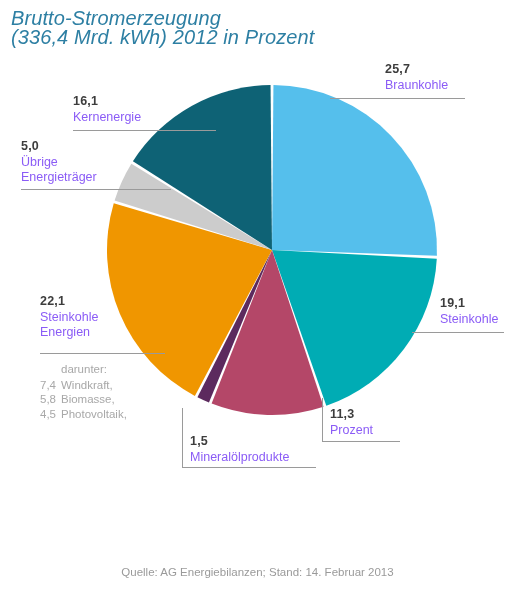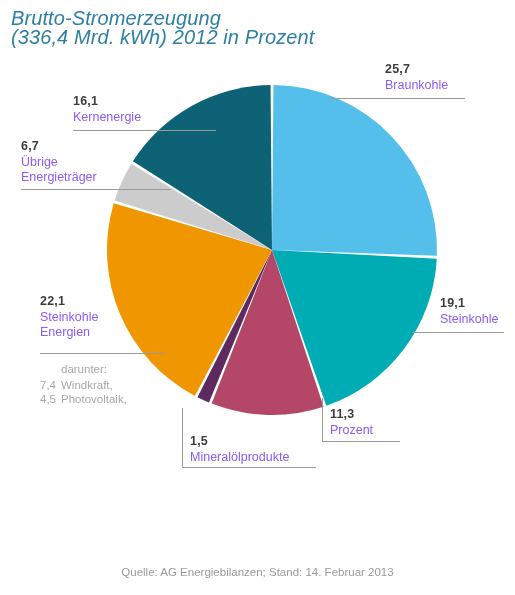--- a/index.html
+++ b/index.html
@@ -153,35 +153,38 @@
 <div class="leader h" style="left:182px; top:467px; width:134px;"></div>
 
 <div class="callout" id="label-erneuerbare">
   <span class="val">22,1</span>
   <span class="name">Steinkohle</span>
   <span class="name">Energien</span>
 </div>
 <div class="leader h" style="left:40px; top:353px; width:125px;"></div>
 
 <div class="callout" id="label-uebrige">
-  <span class="val">6,7</span>
+  <span class="val">5,0</span>
   <span class="name">Übrige</span>
   <span class="name">Energieträger</span>
 </div>
 <div class="leader h" style="left:21px; top:189px; width:150px;"></div>
 
 <div class="callout" id="label-kernenergie">
   <span class="val">16,1</span>
   <span class="name">Kernenergie</span>
 </div>
 <div class="leader h" style="left:73px; top:130px; width:143px;"></div>
 
 <div id="darunter">
   <span class="hdr">darunter:</span>
   <span class="row">
     <span class="n">7,4</span><span>Windkraft,</span>
   </span>
   <span class="row">
+    <span class="n">5,8</span><span>Biomasse,</span>
+  </span>
+  <span class="row">
     <span class="n">4,5</span><span>Photovoltaik,</span>
   </span>
 </div>
 
 <div id="source-note">Quelle: AG Energiebilanzen; Stand: 14. Februar 2013</div>
 
 </body></html>

